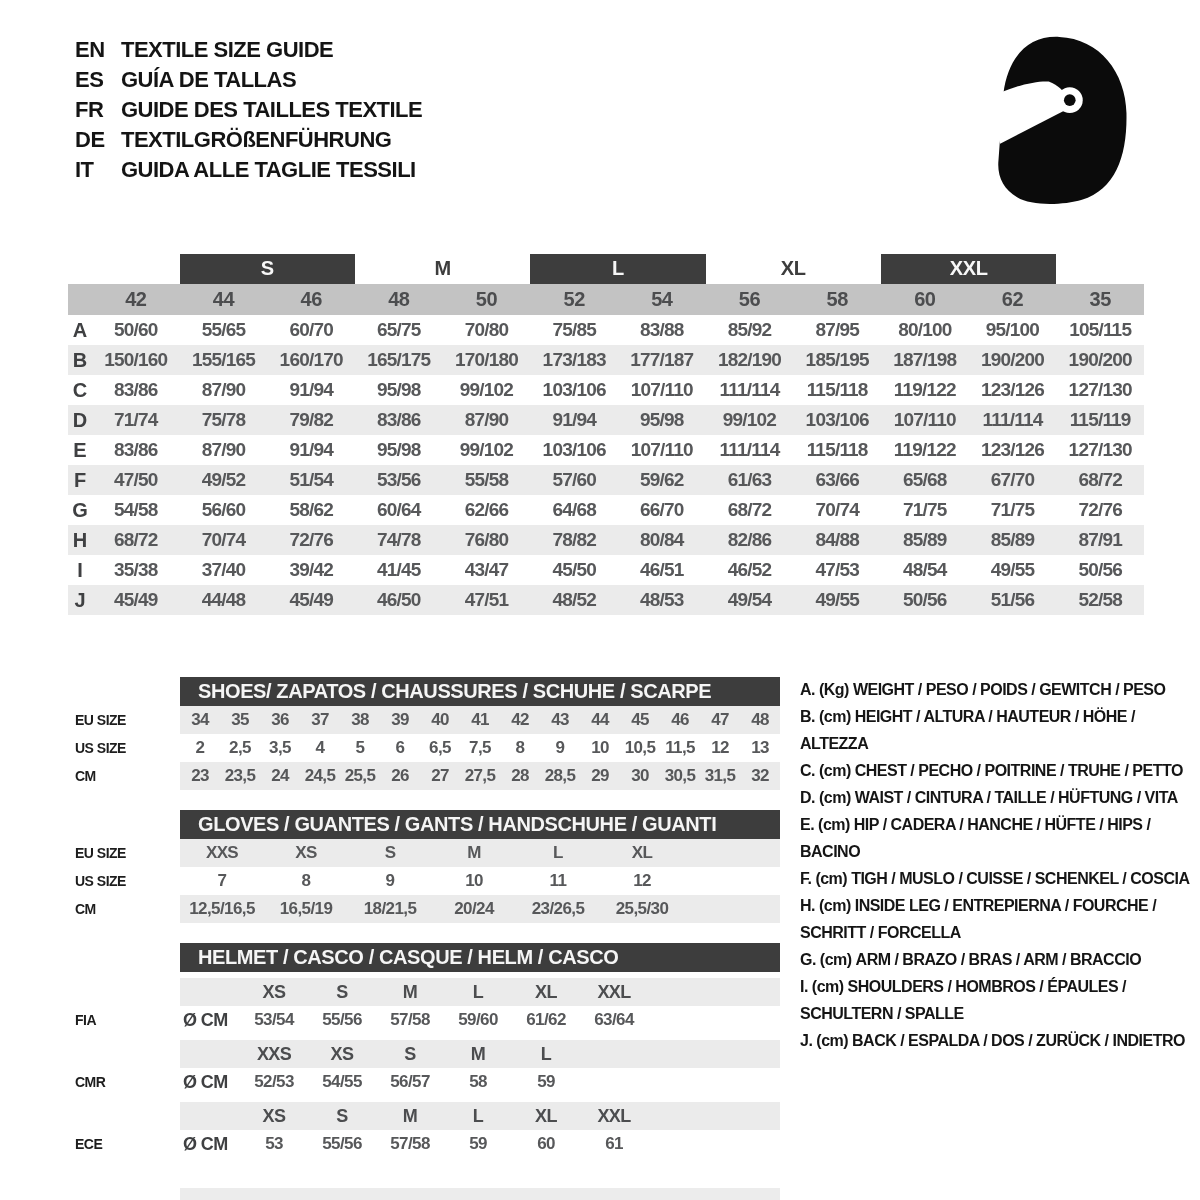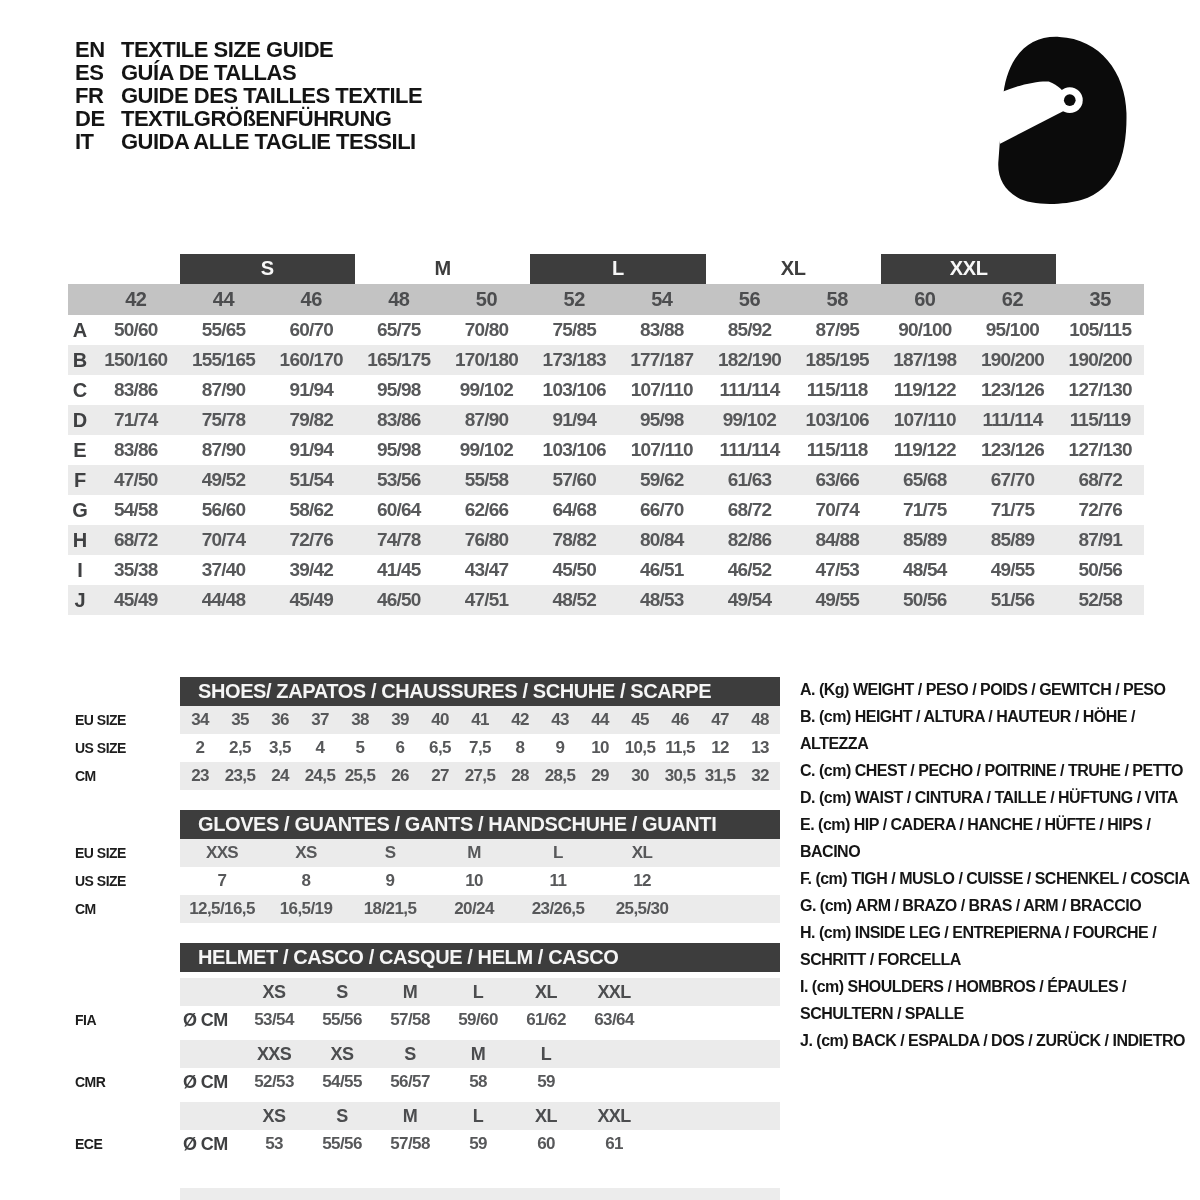--- a/index.html
+++ b/index.html
@@ -2,21 +2,21 @@
 <html><head>
 <meta charset="utf-8">
 <style>
   * { box-sizing: border-box; margin: 0; padding: 0; }
   html,body { background:#fff; }
   body { font-family: "Liberation Sans", sans-serif; }
   .canvas { position:relative; width:1200px; height:1200px; background:#ffffff; overflow:hidden; }
 
   
   .langs { position:absolute; left:75px; top:38px; display:grid; grid-template-columns:46px auto;
-           font-size:22px; font-weight:700; color:#141414; letter-spacing:-0.5px; line-height:23px; }
+           row-gap:7px; font-size:22px; font-weight:700; color:#141414; letter-spacing:-0.5px; line-height:23px; }
 
   
   .helmet-ico { position:absolute; left:975px; top:32px; }
 
   
   .textile { position:absolute; left:68px; top:253px; width:1076px; }
   .band-row, .trow, .col-row { display:grid; grid-template-columns:24px repeat(12,1fr); align-items:center; text-align:center; }
   .band-row { height:31px; }
   .band { height:30px; display:flex; align-items:center; justify-content:center; font-size:20px; font-weight:700; letter-spacing:-0.3px; }
   .band.filled { background:#3d3d3d; color:#f7f7f7; }
@@ -110,21 +110,21 @@
           <div class="tletter">A</div>
           <div class="tval">50/60</div>
           <div class="tval">55/65</div>
           <div class="tval">60/70</div>
           <div class="tval">65/75</div>
           <div class="tval">70/80</div>
           <div class="tval">75/85</div>
           <div class="tval">83/88</div>
           <div class="tval">85/92</div>
           <div class="tval">87/95</div>
-          <div class="tval">90/100</div>
+          <div class="tval">80/100</div>
           <div class="tval">95/100</div>
           <div class="tval">105/115</div>
         </div>
         <div class="trow stripe">
           <div class="tletter">B</div>
           <div class="tval">150/160</div>
           <div class="tval">155/165</div>
           <div class="tval">160/170</div>
           <div class="tval">165/175</div>
           <div class="tval">170/180</div>
@@ -448,20 +448,20 @@
       </div>
   </div>
 
   <div class="legend" id="legend">
       <div class="litem"><div style="display: inline;">A. </div><div style="display: inline;">(Kg) </div><div style="display: inline;">WEIGHT / PESO / POIDS / GEWITCH / PESO</div></div>
       <div class="litem"><div style="display: inline;">B. </div><div style="display: inline;">(cm) </div><div style="display: inline;">HEIGHT / ALTURA / HAUTEUR / HÖHE / ALTEZZA</div></div>
       <div class="litem"><div style="display: inline;">C. </div><div style="display: inline;">(cm) </div><div style="display: inline;">CHEST / PECHO / POITRINE / TRUHE / PETTO</div></div>
       <div class="litem"><div style="display: inline;">D. </div><div style="display: inline;">(cm) </div><div style="display: inline;">WAIST / CINTURA / TAILLE / HÜFTUNG / VITA</div></div>
       <div class="litem"><div style="display: inline;">E. </div><div style="display: inline;">(cm) </div><div style="display: inline;">HIP / CADERA / HANCHE / HÜFTE / HIPS / BACINO</div></div>
       <div class="litem"><div style="display: inline;">F. </div><div style="display: inline;">(cm) </div><div style="display: inline;">TIGH / MUSLO / CUISSE / SCHENKEL / COSCIA</div></div>
+      <div class="litem"><div style="display: inline;">H. </div><div style="display: inline;">(cm) </div><div style="display: inline;">INSIDE LEG / ENTREPIERNA / FOURCHE / SCHRITT / FORCELLA</div></div>
       <div class="litem"><div style="display: inline;">G. </div><div style="display: inline;">(cm) </div><div style="display: inline;">ARM / BRAZO / BRAS / ARM / BRACCIO</div></div>
-      <div class="litem"><div style="display: inline;">H. </div><div style="display: inline;">(cm) </div><div style="display: inline;">INSIDE LEG / ENTREPIERNA / FOURCHE / SCHRITT / FORCELLA</div></div>
       <div class="litem"><div style="display: inline;">I. </div><div style="display: inline;">(cm) </div><div style="display: inline;">SHOULDERS / HOMBROS / ÉPAULES / SCHULTERN / SPALLE</div></div>
       <div class="litem"><div style="display: inline;">J. </div><div style="display: inline;">(cm) </div><div style="display: inline;">BACK / ESPALDA / DOS / ZURÜCK / INDIETRO</div></div>
     </div>
 
   <div class="bottom-strip"></div>
 </div>
 
 </body></html>

